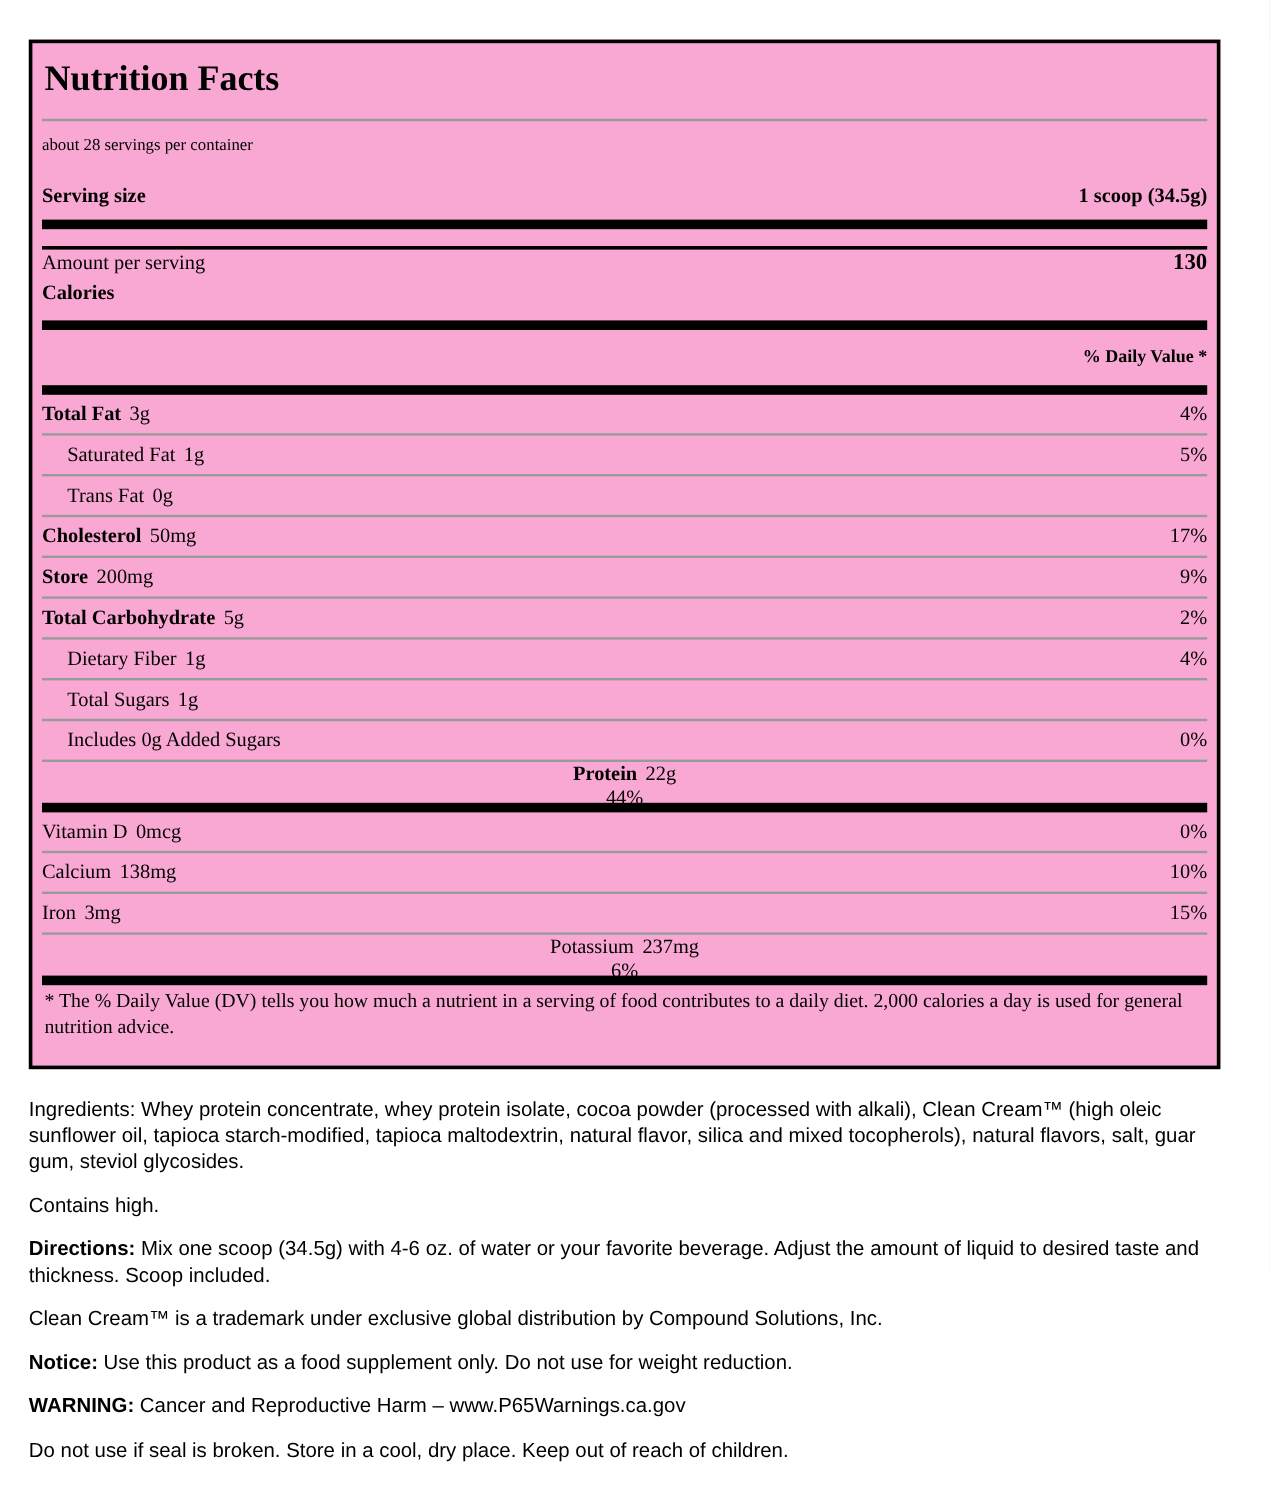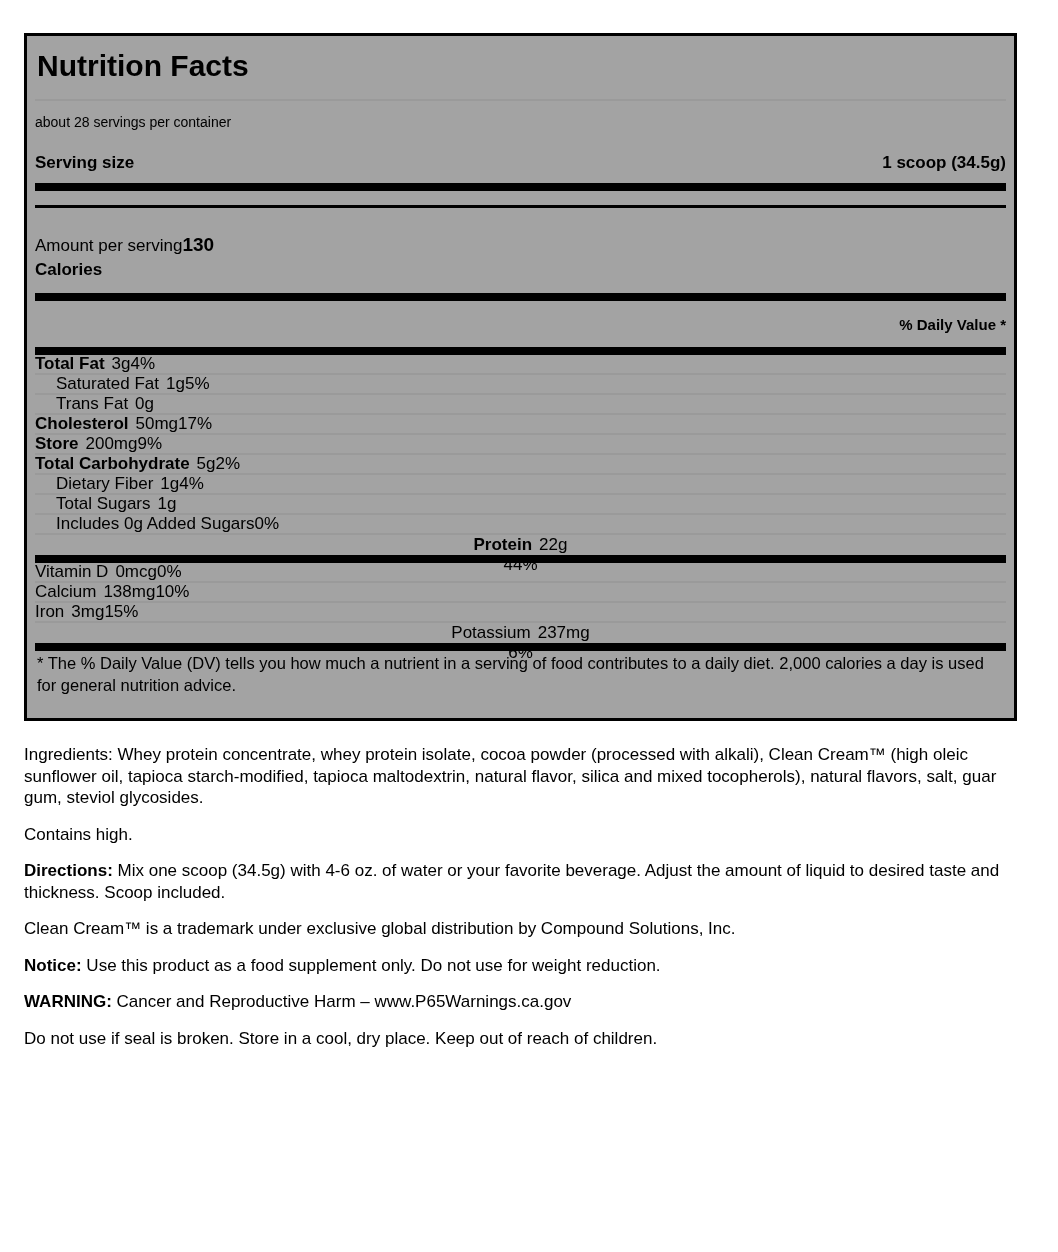--- a/index.html
+++ b/index.html
@@ -12,21 +12,22 @@
     -webkit-font-smoothing: antialiased;
   }
   .page { width: 1058px; min-height: 1252px; background: #fff; }
 
   
   .nf-box {
     margin: 33px 40px 0 24px;
     width: 993px;
     border: 3px solid #000;
     padding: 0 8px;
-    background: #a3a3a3;
+    background: #f9a8d4;
+    font-family: Liberation Serif, serif;
   }
   .nf-title {
     font-size: 30px;
     font-weight: bold;
     line-height: 36px;
     padding: 12px 2px 0 2px;
   }
   .title-divider { height: 2px; background: #9a9a9a; margin-top: 15px; }
 
   .servings-row {
@@ -38,38 +39,38 @@
     height: 40px;
     display: flex; align-items: center; justify-content: space-between;
     font-size: 17px; font-weight: bold;
   }
 
   .bar-thick { height: 8px; background: #000; }
   .gap-14 { height: 14px; }
   .line-thin { height: 3px; background: #000; }
 
   .amount-row {
-    display: flex; align-items: baseline;
-    padding-top: 26px;
+    display: flex; justify-content: space-between; align-items: baseline;
+    padding-top: 0;
     font-size: 17px;
   }
   .amount-row .cal-value { font-size: 19px; font-weight: bold; }
   .calories-row {
     font-size: 17px; font-weight: bold;
     padding: 4px 0 13px 0;
   }
   .dv-header {
     text-align: right;
     font-size: 15px; font-weight: bold;
     padding: 15px 0 14px 0;
   }
 
   .n-row {
-    height: 20px;
-    display: flex; justify-content: flex-start; align-items: center;
+    height: 34px;
+    display: flex; justify-content: space-between; align-items: center;
     font-size: 17px;
     border-bottom: 2px solid #9a9a9a;
   }
   .n-row.no-border { border-bottom: none; flex-direction: column; }
   .n-left { display: flex; align-items: baseline; }
   .n-left.indent { padding-left: 21px; }
   .n-name.bold { font-weight: bold; }
   .n-amount { margin-left: 7px; }
 
   .footnote {

